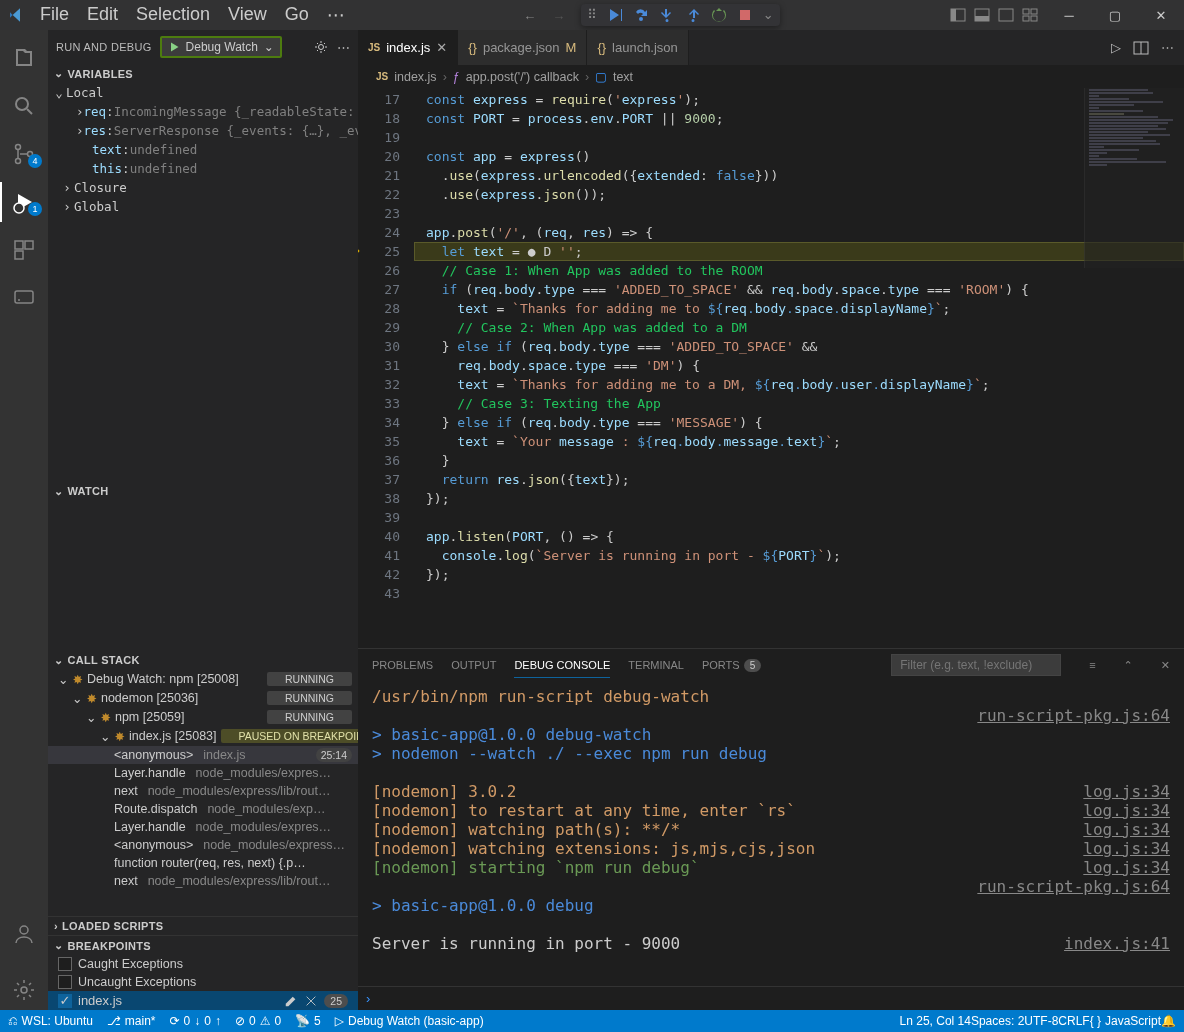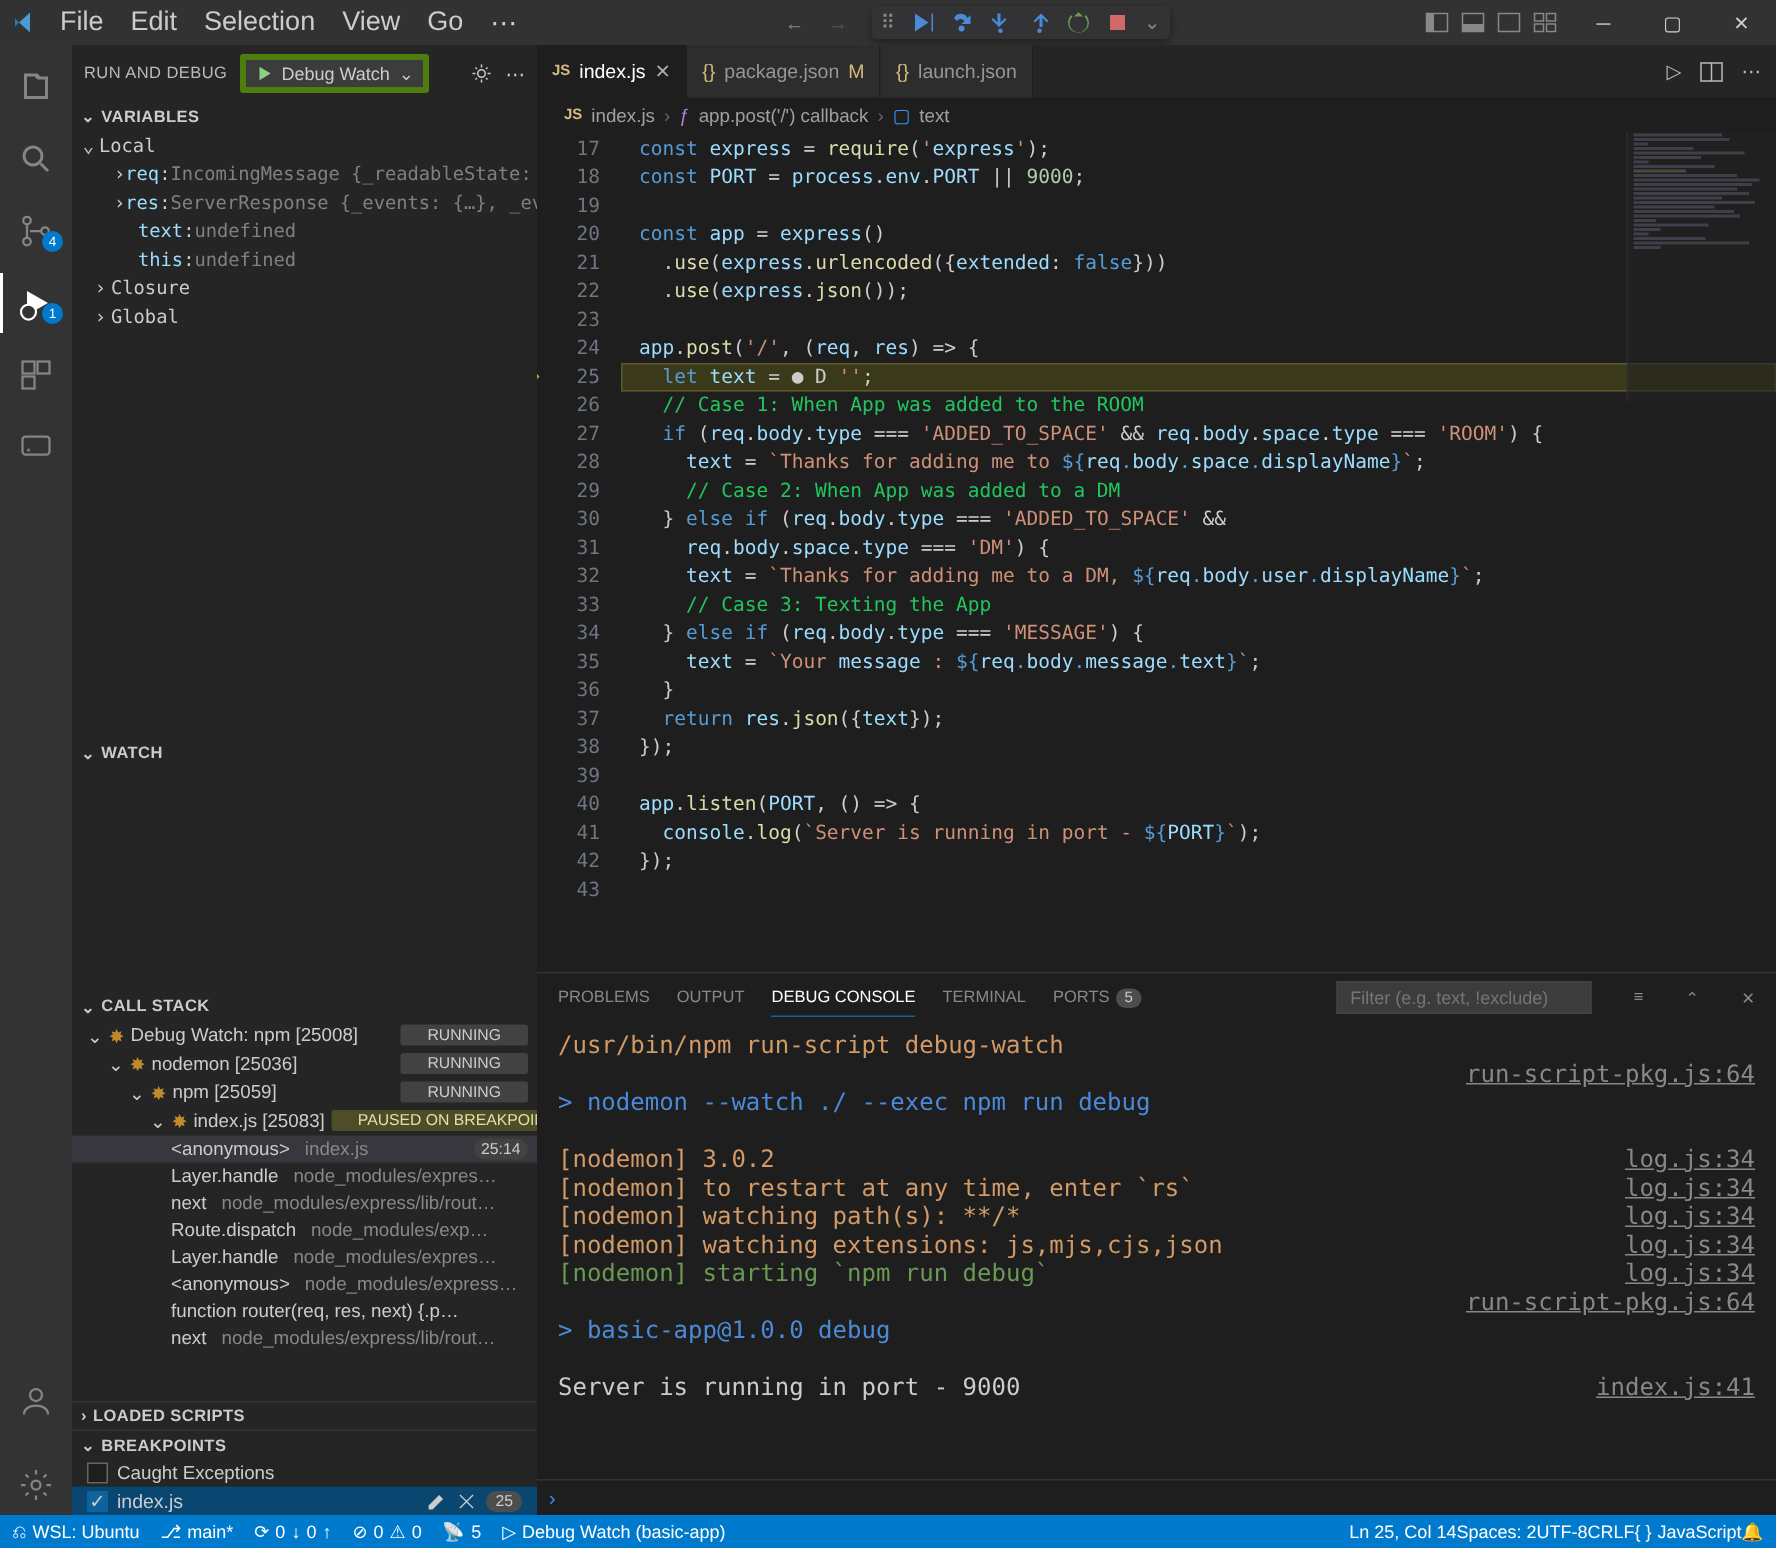--- a/index.html
+++ b/index.html
@@ -18,21 +18,21 @@
 .main { flex: 1; display: flex; min-height: 0; }
 .activity-bar { width: 48px; background: #333333; display: flex; flex-direction: column; align-items: center; padding-top: 8px; gap: 8px; }
 .activity-item { width: 48px; height: 40px; display: flex; align-items: center; justify-content: center; color: #858585; position: relative; cursor: pointer; }
 .activity-item.active { color: #fff; }
 .activity-item.active::before { content: ""; position: absolute; left: 0; top: 0; bottom: 0; width: 2px; background: #fff; }
 .activity-bottom { margin-top: auto; margin-bottom: 8px; }
 .badge { position: absolute; bottom: 6px; right: 6px; background: #007acc; color: #fff; font-size: 9px; min-width: 14px; height: 14px; border-radius: 8px; display: flex; align-items: center; justify-content: center; padding: 0 3px; }
 .sidebar { width: 310px; background: #252526; display: flex; flex-direction: column; min-height: 0; }
 .sidebar-header { display: flex; align-items: center; padding: 6px 8px; gap: 8px; }
 .sidebar-title { font-size: 11px; letter-spacing: .3px; color: #bbb; }
-.debug-select { display: flex; align-items: center; background: #3c3c3c; border: 4px solid #4d7c0f; padding: 2px 6px; gap: 6px; border-radius: 2px; font-size: 12px; }
+.debug-select { display: flex; align-items: center; background: #3c3c3c; border: 2px solid #4d7c0f; padding: 2px 6px; gap: 6px; border-radius: 2px; font-size: 12px; }
 .play-icon { color: #89d185; }
 .section-header { display: flex; align-items: center; gap: 4px; padding: 3px 6px; font-size: 11px; font-weight: 600; letter-spacing: .3px; cursor: pointer; background: #252526; }
 .section-body { flex: 0 0 auto; overflow: hidden; }
 .tree-row { display: flex; align-items: center; padding: 2px 4px; font-family: Consolas, monospace; font-size: 12.5px; white-space: nowrap; overflow: hidden; }
 .tree-row .chev { width: 14px; display: inline-flex; justify-content: center; color: #ccc; }
 .var-name { color: #9cdcfe; }
 .var-punct { color: #ccc; }
 .var-val { color: #808080; }
 .callstack .cs-row { display: flex; align-items: center; padding: 2px 6px; font-size: 12.5px; gap: 4px; white-space: nowrap; }
 .cs-tag { margin-left: auto; background: #424242; color: #ccc; font-size: 10.5px; padding: 1px 18px; border-radius: 2px; text-transform: uppercase; }
@@ -352,20 +352,24 @@
       </div>
 
     <div class="section-header breakpoints-sec">
         <span>⌄</span>
         <span>BREAKPOINTS</span>
       </div>
     <div class="bp-row">
         <span class="checkbox"></span>
         <span>Caught Exceptions</span>
       </div>
+    <div class="bp-row">
+        <span class="checkbox"></span>
+        <span>Uncaught Exceptions</span>
+      </div>
     <div class="bp-file-row">
       <span class="checkbox checked">✓</span>
       <span>index.js</span>
       <svg class="pencil" width="14" height="14" viewBox="0 0 16 16">
           <path fill="currentColor" d="M2 11l8-8 3 3-8 8H2z"></path>
         </svg>
       <svg width="14" height="14" viewBox="0 0 16 16">
           <path stroke="#ccc" d="M3 3l10 10M13 3L3 13"></path>
         </svg>
       <span class="bp-count">25</span>
@@ -486,20 +490,23 @@
       </div>
       <div class="panel-body" id="console">
           <div class="console-line">
             <span class="txt c-yel">/usr/bin/npm run-script debug-watch</span>
           </div>
           <div class="console-line">
             <span class="txt "></span>
             <span class="src">run-script-pkg.js:64</span>
           </div>
           <div class="console-line">
+            <span class="txt c-blue">&gt; basic-app@1.0.0 debug-watch</span>
+          </div>
+          <div class="console-line">
             <span class="txt c-blue">&gt; nodemon --watch ./ --exec npm run debug</span>
           </div>
           <div class="console-line">
             <span class="txt "> </span>
           </div>
           <div class="console-line">
             <span class="txt c-yel">[nodemon] 3.0.2</span>
             <span class="src">log.js:34</span>
           </div>
           <div class="console-line">

